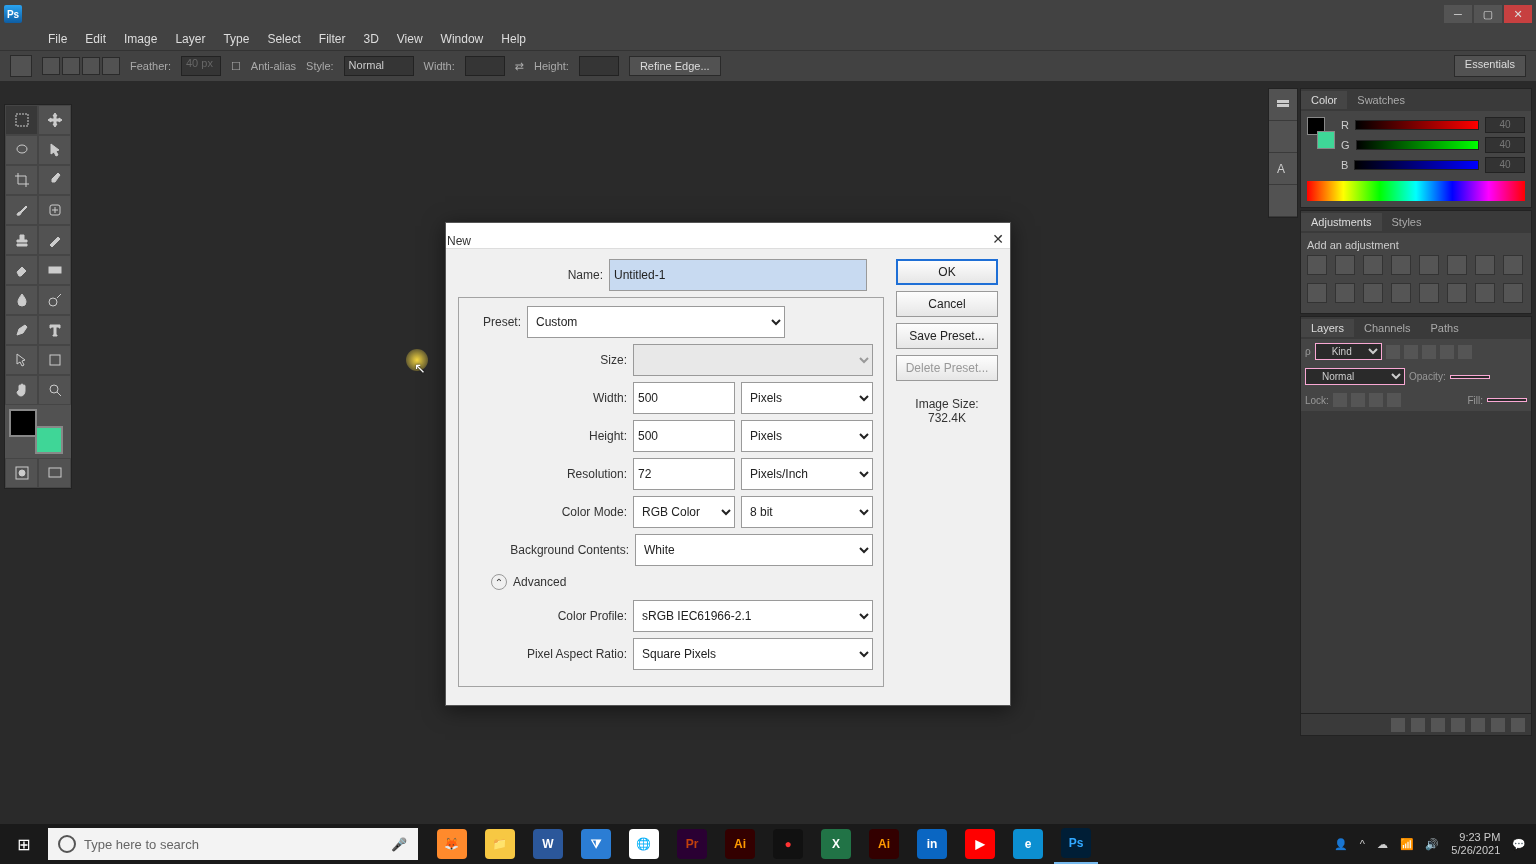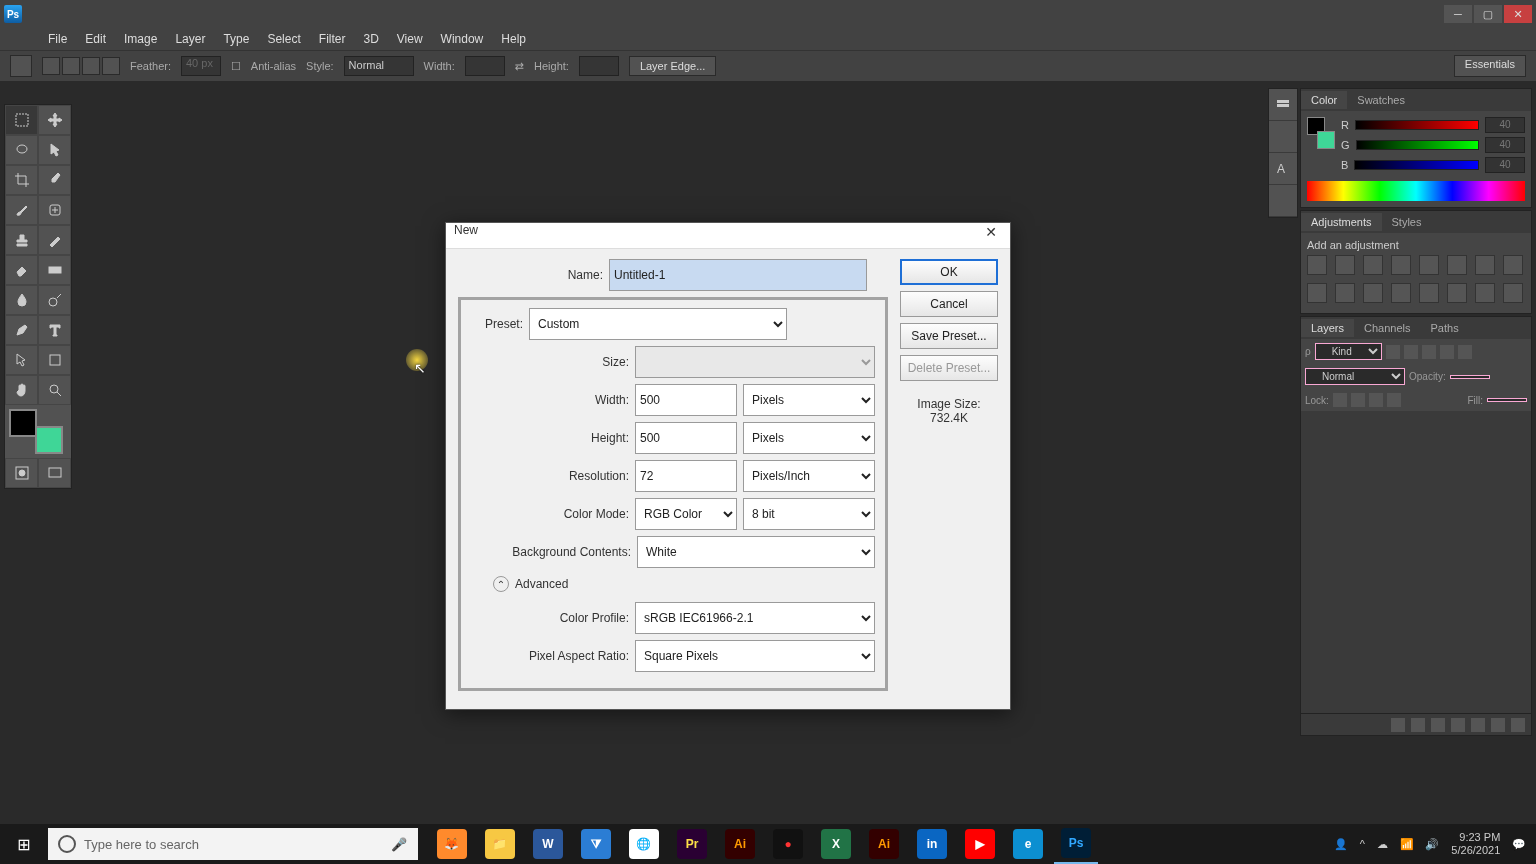--- a/index.html
+++ b/index.html
@@ -59,29 +59,29 @@
 .panel-footer { height: 22px; background: #3a3a3a; border-top: 1px solid #222; display: flex; justify-content: flex-end; align-items: center; gap: 6px; padding: 0 6px; }
 .foot-ic { width: 14px; height: 14px; background: #555; }
 
 
 .dock { position: absolute; right: 238px; top: 6px; width: 30px; background: #525252; border: 1px solid #222; }
 .dock-ic { width: 28px; height: 32px; border-bottom: 1px solid #3a3a3a; display: flex; align-items: center; justify-content: center; }
 .dock-ic svg { width: 16px; height: 16px; fill: #ccc; }
 
 
 .dialog { position: absolute; left: 445px; top: 140px; width: 566px; background: #f0f0f0; border: 1px solid #555; box-shadow: 0 4px 20px rgba(0,0,0,.5); }
-.dlg-title { height: 26px; background: #fff; border-bottom: 1px solid #ddd; display: flex; align-items: flex-start; justify-content: space-between; padding: 0 8px; font-size: 12px; color: #333; }
+.dlg-title { height: 26px; background: #fff; border-bottom: 1px solid #ddd; display: flex; align-items: flex-end; justify-content: space-between; padding: 0 1px; font-size: 12px; color: #333; }
 .dlg-close { width: 22px; height: 18px; display: flex; align-items: center; justify-content: center; font-size: 14px; color: #333; }
 .dlg-body { padding: 10px 12px 18px 12px; display: flex; gap: 12px; }
 .dlg-left { flex: 1; }
 .dlg-right { width: 120px; display: flex; flex-direction: column; gap: 6px; }
 .dlg-row { display: flex; align-items: center; margin-bottom: 6px; gap: 6px; }
 .dlg-row label { font-size: 12px; color: #333; text-align: right; }
 .dlg-name-row label { width: 145px; }
-.dlg-fieldset { border: 3px solid #a3a3a3; padding: 8px 10px 10px 10px; margin-top: 5px; position: relative; }
+.dlg-fieldset { border: 1px solid #a3a3a3; padding: 8px 10px 10px 10px; margin-top: 5px; position: relative; }
 .fld-row { display: flex; align-items: center; margin-bottom: 6px; gap: 6px; justify-content: flex-end; }
 .fld-row label { width: 130px; font-size: 12px; color: #333; text-align: right; }
 .fld-row label.wide { width: 160px; }
 .inp { height: 32px; border: 1px solid #9a9a9a; background: #fff; font-size: 12px; padding: 0 4px; color: #222; }
 .inp.name { width: 258px; }
 .inp.preset { width: 258px; }
 .inp.wnum { width: 102px; }
 .inp.unit { width: 132px; }
 .inp.wide { width: 240px; }
 .inp.selected { background: #c8daf1; }
@@ -150,21 +150,21 @@
   <div class="opt-input">40 px</div>
   <span>☐</span>
   <span>Anti-alias</span>
   <span>Style:</span>
   <div class="opt-drop" style="padding:2px 4px;color:#ccc">Normal</div>
   <span>Width:</span>
   <div class="opt-input"></div>
   <span>⇄</span>
   <span>Height:</span>
   <div class="opt-input"></div>
-  <div class="opt-btn">Layer Edge...</div>
+  <div class="opt-btn">Refine Edge...</div>
   <div class="workspace-select">Essentials</div>
 </div>
 
 <div class="mainarea">
 
   <div class="tools">
     <div class="tool selected">
         <svg viewBox="0 0 16 16">
           <rect x="2" y="2" width="12" height="12" fill="none" stroke-dasharray="2 1"></rect>
         </svg>
@@ -508,21 +508,21 @@
     <div class="task-ic">
         <div class="badge" style="background:#2b579a;color:#fff">W</div>
       </div>
     <div class="task-ic">
         <div class="badge" style="background:#2b7dd4;color:#fff">⧩</div>
       </div>
     <div class="task-ic">
         <div class="badge" style="background:#fff">🌐</div>
       </div>
     <div class="task-ic">
-        <div class="badge" style="background:#2a0033;color:#fde047">Pr</div>
+        <div class="badge" style="background:#2a0033;color:#c2410c">Pr</div>
       </div>
     <div class="task-ic">
         <div class="badge" style="background:#330000;color:#ff9a00">Ai</div>
       </div>
     <div class="task-ic">
         <div class="badge" style="background:#111;color:#f33">●</div>
       </div>
     <div class="task-ic">
         <div class="badge" style="background:#217346;color:#fff">X</div>
       </div>

